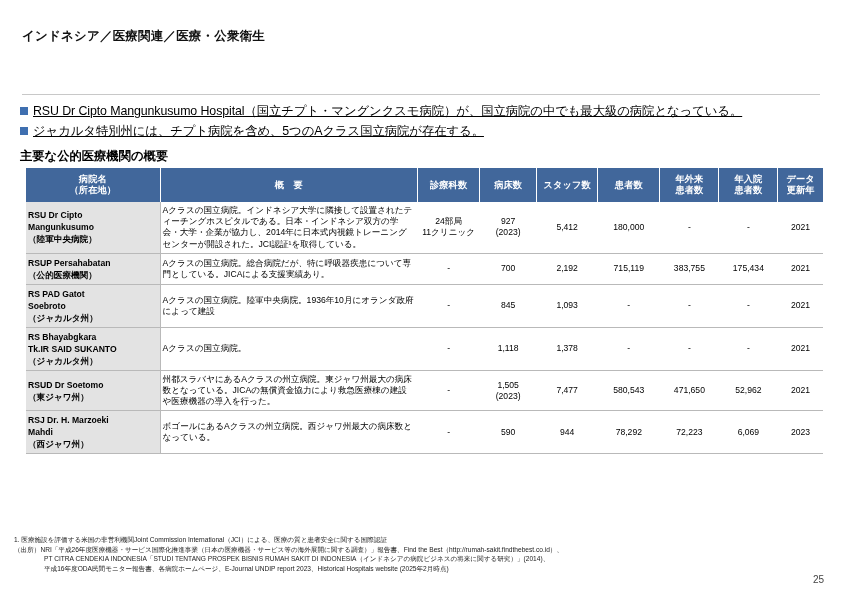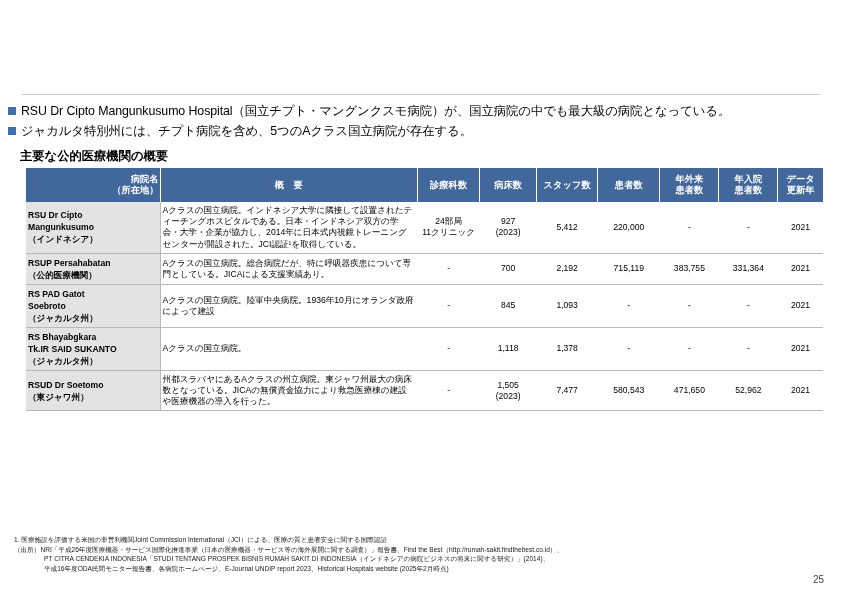--- a/index.html
+++ b/index.html
@@ -44,23 +44,24 @@
     left: 22px;
     top: 94px;
     width: 798px;
     height: 1px;
     background: #c8c8c8;
   }
 
   
   .bullets {
     position: absolute;
-    left: 8px;
+    left: 20px;
     top: 103px;
     width: 812px;
+    text-decoration: underline;
   }
   .bullet-line {
     display: flex;
     align-items: flex-start;
     line-height: 17px;
     margin-bottom: 3px;
   }
   .bullet-mark {
     width: 8px;
     height: 8px;
@@ -175,20 +176,21 @@
     right: 18px;
     bottom: 10px;
     font-size: 10px;
     color: #444444;
   }
 </style>
 </head>
 <body>
 
 <div class="slide-header">
+  <div class="breadcrumb">インドネシア／医療関連／医療・公衆衛生</div>
 </div>
 <div class="title-rule"></div>
 
 <div class="bullets">
   <div class="bullet-line">
     <span class="bullet-mark"></span>
     <span class="bullet-text">RSU Dr Cipto Mangunkusumo Hospital（国立チプト・マングンクスモ病院）が、国立病院の中でも最大級の病院となっている。</span>
   </div>
   <div class="bullet-line">
     <span class="bullet-mark"></span>
@@ -206,61 +208,61 @@
         <col class="w-dept">
         <col class="w-beds">
       <col class="w-staff">
         <col class="w-pat">
         <col class="w-out">
         <col class="w-in">
         <col class="w-year">
     </colgroup>
     <thead>
       <tr>
-        <th style="white-space: pre-line; text-align: right;">病院名
+        <th style="white-space: pre-line;">病院名
 （所在地）</th>
         <th style="white-space: pre-line;">概　要</th>
         <th style="white-space: pre-line;">診療科数</th>
         <th style="white-space: pre-line;">病床数</th>
         <th style="white-space: pre-line;">スタッフ数</th>
         <th style="white-space: pre-line;">患者数</th>
         <th style="white-space: pre-line;">年外来
 患者数</th>
         <th style="white-space: pre-line;">年入院
 患者数</th>
         <th style="white-space: pre-line;">データ
 更新年</th>
       </tr>
     </thead>
     <tbody>
       <tr>
         <td class="c-name nowrap-name" style="white-space: pre-line;">RSU Dr Cipto
 Mangunkusumo
-（インドネシア）</td>
+（陸軍中央病院）</td>
         <td class="c-desc">Aクラスの国立病院。インドネシア大学に隣接して設置されたティーチングホスピタルである。日本・インドネシア双方の学会・大学・企業が協力し、2014年に日本式内視鏡トレーニングセンターが開設された。JCI認証¹を取得している。</td>
         <td class="c-num" style="white-space: pre-line;">24部局
 11クリニック</td>
         <td class="c-num" style="white-space: pre-line;">927
 (2023)</td>
         <td class="c-num" style="white-space: pre-line;">5,412</td>
-        <td class="c-num" style="white-space: pre-line;">220,000</td>
+        <td class="c-num" style="white-space: pre-line;">180,000</td>
         <td class="c-num" style="white-space: pre-line;">-</td>
         <td class="c-num" style="white-space: pre-line;">-</td>
         <td class="c-num" style="white-space: pre-line;">2021</td>
       </tr>
       <tr>
         <td class="c-name nowrap-name" style="white-space: pre-line;">RSUP Persahabatan
 （公的医療機関）</td>
         <td class="c-desc">Aクラスの国立病院。総合病院だが、特に呼吸器疾患について専門としている。JICAによる支援実績あり。</td>
         <td class="c-num" style="white-space: pre-line;">-</td>
         <td class="c-num" style="white-space: pre-line;">700</td>
         <td class="c-num" style="white-space: pre-line;">2,192</td>
         <td class="c-num" style="white-space: pre-line;">715,119</td>
         <td class="c-num" style="white-space: pre-line;">383,755</td>
-        <td class="c-num" style="white-space: pre-line;">331,364</td>
+        <td class="c-num" style="white-space: pre-line;">175,434</td>
         <td class="c-num" style="white-space: pre-line;">2021</td>
       </tr>
       <tr>
         <td class="c-name nowrap-name" style="white-space: pre-line;">RS PAD Gatot
 Soebroto
 （ジャカルタ州）</td>
         <td class="c-desc">Aクラスの国立病院。陸軍中央病院。1936年10月にオランダ政府によって建設</td>
         <td class="c-num" style="white-space: pre-line;">-</td>
         <td class="c-num" style="white-space: pre-line;">845</td>
         <td class="c-num" style="white-space: pre-line;">1,093</td>
@@ -288,20 +290,33 @@
         <td class="c-desc">州都スラバヤにあるAクラスの州立病院。東ジャワ州最大の病床数となっている。JICAの無償資金協力により救急医療棟の建設や医療機器の導入を行った。</td>
         <td class="c-num" style="white-space: pre-line;">-</td>
         <td class="c-num" style="white-space: pre-line;">1,505
 (2023)</td>
         <td class="c-num" style="white-space: pre-line;">7,477</td>
         <td class="c-num" style="white-space: pre-line;">580,543</td>
         <td class="c-num" style="white-space: pre-line;">471,650</td>
         <td class="c-num" style="white-space: pre-line;">52,962</td>
         <td class="c-num" style="white-space: pre-line;">2021</td>
       </tr>
+      <tr>
+        <td class="c-name nowrap-name" style="white-space: pre-line;">RSJ Dr. H. Marzoeki
+Mahdi
+（西ジャワ州）</td>
+        <td class="c-desc">ボゴールにあるAクラスの州立病院。西ジャワ州最大の病床数となっている。</td>
+        <td class="c-num" style="white-space: pre-line;">-</td>
+        <td class="c-num" style="white-space: pre-line;">590</td>
+        <td class="c-num" style="white-space: pre-line;">944</td>
+        <td class="c-num" style="white-space: pre-line;">78,292</td>
+        <td class="c-num" style="white-space: pre-line;">72,223</td>
+        <td class="c-num" style="white-space: pre-line;">6,069</td>
+        <td class="c-num" style="white-space: pre-line;">2023</td>
+      </tr>
     </tbody>
   </table>
 </div>
 
 <div class="footnotes">
   <div class="fn-line">1. 医療施設を評価する米国の非営利機関Joint Commission International（JCI）による、医療の質と患者安全に関する国際認証</div>
   <div class="fn-line">（出所）NRI「平成26年度医療機器・サービス国際化推進事業（日本の医療機器・サービス等の海外展開に関する調査）」報告書、Find the Best（http://rumah-sakit.findthebest.co.id）、</div>
   <div class="fn-line fn-indent">PT CITRA CENDEKIA INDONESIA「STUDI TENTANG PROSPEK BISNIS RUMAH SAKIT DI INDONESIA（インドネシアの病院ビジネスの将来に関する研究）」(2014)、</div>
   <div class="fn-line fn-indent">平成16年度ODA民間モニター報告書、各病院ホームページ、E-Journal UNDIP report 2023、Historical Hospitals website (2025年2月時点)</div>
 </div>

